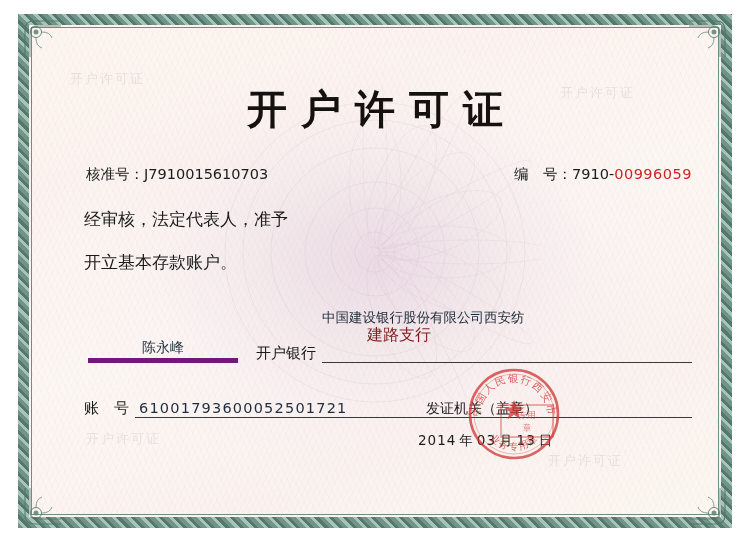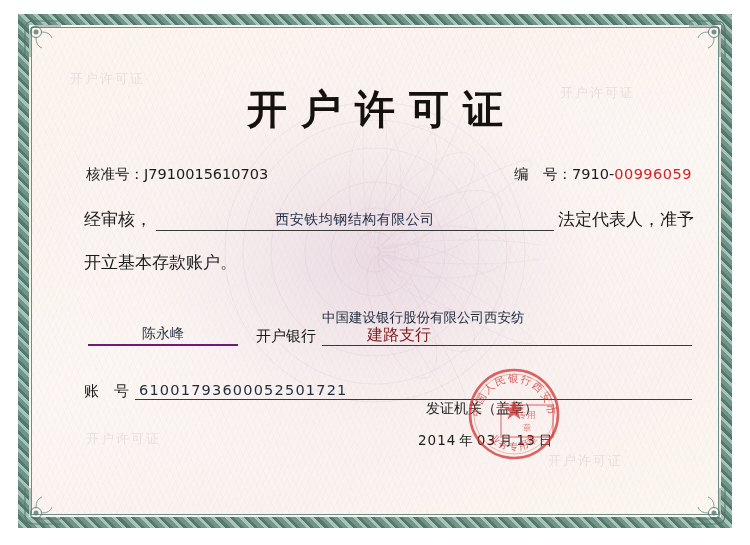--- a/index.html
+++ b/index.html
@@ -182,54 +182,54 @@
   }
   .row-rep {
     margin-top: 34px;
     padding: 0 10px 0 36px;
     display: flex;
     align-items: flex-end;
     font-size: 15px;
   }
   .rep-fill {
     width: 150px;
-    border-bottom: 2px solid #701a75;
+    border-bottom: 5px solid #701a75;
     text-align: center;
     font-size: 14px;
     padding-bottom: 1px;
     margin: 0 14px 0 4px;
     color: #22303f;
   }
   .bank-label { white-space: nowrap; margin-left: 4px; }
   .bank-block {
     flex: 1;
     margin-left: 6px;
     border-bottom: 1px solid #3a3a3a;
-    padding-bottom: 1px;
+    padding-bottom: 18px;
     position: relative;
     min-height: 34px;
   }
   .bank-line1 {
     font-size: 13.5px;
     color: #1e2a3a;
     line-height: 17px;
     white-space: nowrap;
   }
   .bank-line2 {
     font-size: 16px;
     color: #7f1d1d;
     line-height: 17px;
     white-space: nowrap;
     margin-left: 45px;
   }
   .row-acct {
     margin-top: 36px;
     padding: 0 10px 0 36px;
     display: flex;
-    align-items: flex-start;
+    align-items: center;
     font-size: 15px;
   }
   .acct-fill {
     flex: 1;
     border-bottom: 1px solid #3a3a3a;
     margin-left: 6px;
     padding: 0 0 1px 4px;
     font-size: 14.5px;
     letter-spacing: 1.2px;
     color: #1f2c3c;
@@ -369,21 +369,20 @@
       <div>
         <span class="lbl">核准号：</span><span class="val-plain">J7910015610703</span>
       </div>
       <div>
         <span class="lbl">编　号：</span><span class="val-plain">7910-</span><span class="red-num">00996059</span>
       </div>
     </div>
 
     <div class="body-line">
       <span class="lbl">经审核，</span>
-      <span class="fill hand">西安铁均钢结构有限公司</span>
       <span class="lbl">法定代表人，准予</span>
     </div>
 
     <div class="line2">开立基本存款账户。</div>
 
     <div class="row-rep">
       <span class="rep-fill">陈永峰</span>
       <span class="bank-label">开户银行</span>
       <span class="bank-block">
         <span class="bank-line1">中国建设银行股份有限公司西安纺</span><br>

